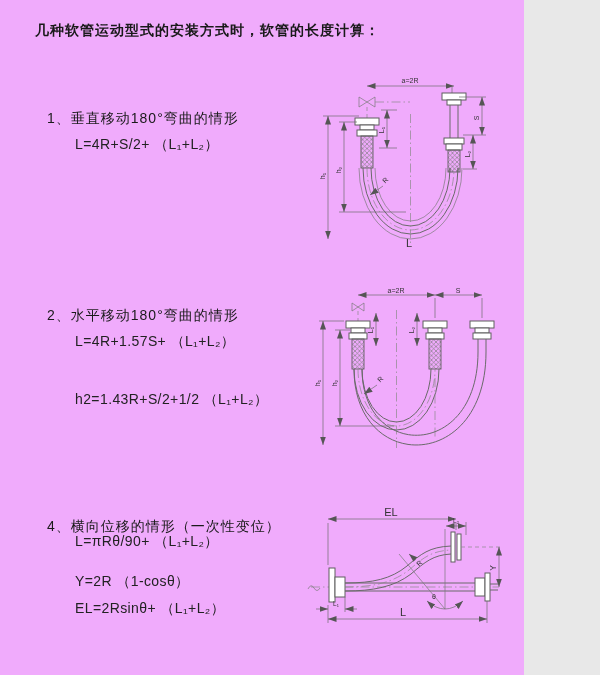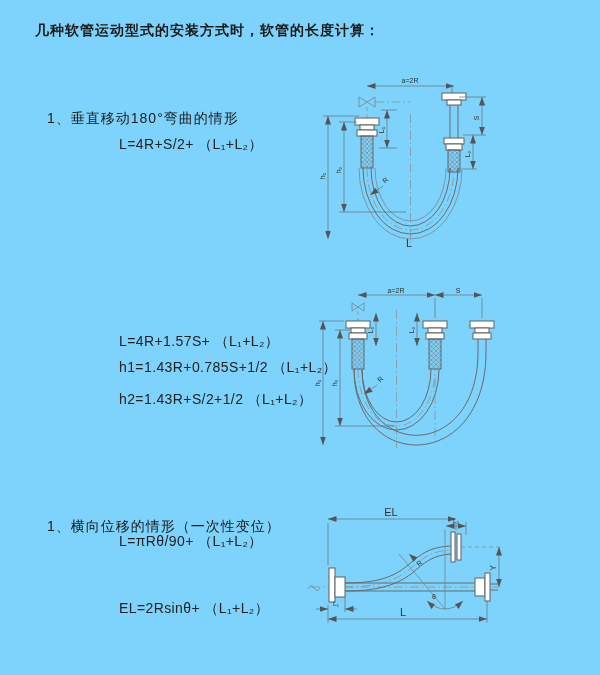--- a/index.html
+++ b/index.html
@@ -1,20 +1,20 @@
 <!DOCTYPE html>
 <html><head>
 <meta charset="utf-8">
 <style>
   html,body{margin:0;padding:0;background:#e8e8e8;}
-  .page{position:relative;width:600px;height:675px;background:#7dd3fc;overflow:hidden;
+  .page{position:relative;width:524px;height:675px;background:#f0abfc;overflow:hidden;
         font-family:"Liberation Sans","DejaVu Sans",sans-serif;color:#1a1a1a;}
   .title{position:absolute;left:35px;top:22px;font-size:14px;font-weight:bold;letter-spacing:1px;}
   .sec-heading{position:absolute;font-size:14px;font-weight:normal;letter-spacing:1px;white-space:nowrap;}
-  .formula{position:absolute;font-size:14px;letter-spacing:.4px;white-space:nowrap;color:#222;margin-left:44px;}
+  .formula{position:absolute;font-size:14px;letter-spacing:.4px;white-space:nowrap;color:#222;}
   svg{position:absolute;overflow:visible;}
   svg text{font-family:"Liberation Sans","DejaVu Sans",sans-serif;fill:#333;}
   .ln{stroke:#6a6a6a;stroke-width:1;fill:none;}
   .lnthin{stroke:#7a7a7a;stroke-width:.7;fill:none;}
   .dim{stroke:#6f6f6f;stroke-width:.7;fill:none;}
   .cl{stroke:#8a8a8a;stroke-width:.7;fill:none;stroke-dasharray:9 3 1.5 3;}
   .dash{stroke:#8a8a8a;stroke-width:.7;fill:none;stroke-dasharray:4 3;}
   .fit{stroke:#5f5f5f;stroke-width:1;fill:#ffffff;}
   .braid{stroke:#5f5f5f;stroke-width:.9;fill:url(#braidpat);}
   .lbl{font-size:7px;}
@@ -114,22 +114,22 @@
       <text class="lbl" x="157" y="82" transform="rotate(-90 157 82)" text-anchor="middle">L₂</text>
     </g>
 
     <g>
       <line class="dim" x1="70" y1="114" x2="57" y2="123" marker-end="url(#arr)"></line>
       <text class="lbl" x="74" y="110" transform="rotate(-45 74 110)" text-anchor="middle">R</text>
     </g>
     <text class="lbl-big" x="93" y="175">L</text>
   </svg>
 
+  <div class="sec-heading" style="left:47px;top:307px">2、水平移动180°弯曲的情形</div>
   <div class="formula" style="left:75px;top:333px">L=4R+1.57S+ （L₁+L₂）</div>
-  <div class="formula" style="left:75px;top:359px">h1=1.43R+0.785S+1/2 （L₁+L₂）</div>
   <div class="formula" style="left:75px;top:391px">h2=1.43R+S/2+1/2 （L₁+L₂）</div>
 
   <svg style="left:310px;top:288px" width="230" height="172" viewBox="0 0 230 172">
 
     <g>
       <line class="dim" x1="48" y1="7" x2="125" y2="7" marker-start="url(#arr)" marker-end="url(#arr)"></line>
       <text class="lbl" x="86" y="5" text-anchor="middle">a=2R</text>
     </g>
     <g>
       <line class="dim" x1="125" y1="7" x2="172" y2="7" marker-start="url(#arr)" marker-end="url(#arr)"></line>
@@ -196,22 +196,23 @@
       <line class="dim" x1="107" y1="25" x2="107" y2="58" marker-start="url(#arr)" marker-end="url(#arr)"></line>
       <text class="lbl" x="104" y="42" transform="rotate(-90 104 42)" text-anchor="middle">L₂</text>
     </g>
 
     <g>
       <line class="dim" x1="67" y1="97" x2="54" y2="106" marker-end="url(#arr)"></line>
       <text class="lbl" x="72" y="93" transform="rotate(-45 72 93)" text-anchor="middle">R</text>
     </g>
   </svg>
 
-  <div class="sec-heading" style="left:47px;top:518px">1、横向位移的情形（一次性变位）</div>
+  <div class="sec-heading" style="left:47px;top:518px">4、横向位移的情形（一次性变位）</div>
   <div class="formula" style="left:75px;top:533px">L=πRθ/90+ （L₁+L₂）</div>
+  <div class="formula" style="left:75px;top:573px">Y=2R （1-cosθ）</div>
   <div class="formula" style="left:75px;top:600px">EL=2Rsinθ+ （L₁+L₂）</div>
 
   <svg style="left:303px;top:505px" width="255" height="140" viewBox="0 0 255 140">
 
     <g>
       <line class="dim" x1="25" y1="14" x2="153" y2="14" marker-start="url(#arr)" marker-end="url(#arr)"></line>
       <line class="dim" x1="25" y1="18" x2="25" y2="60"></line>
       <line class="dim" x1="153" y1="18" x2="153" y2="25"></line>
       <text class="lbl-big" x="88" y="11" text-anchor="middle">EL</text>
     </g>

